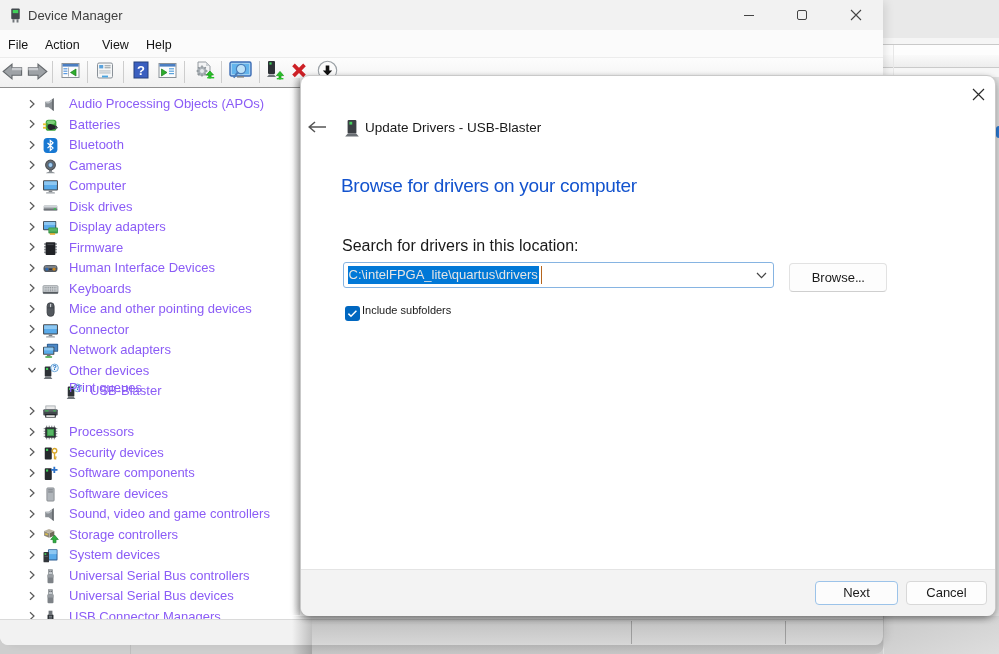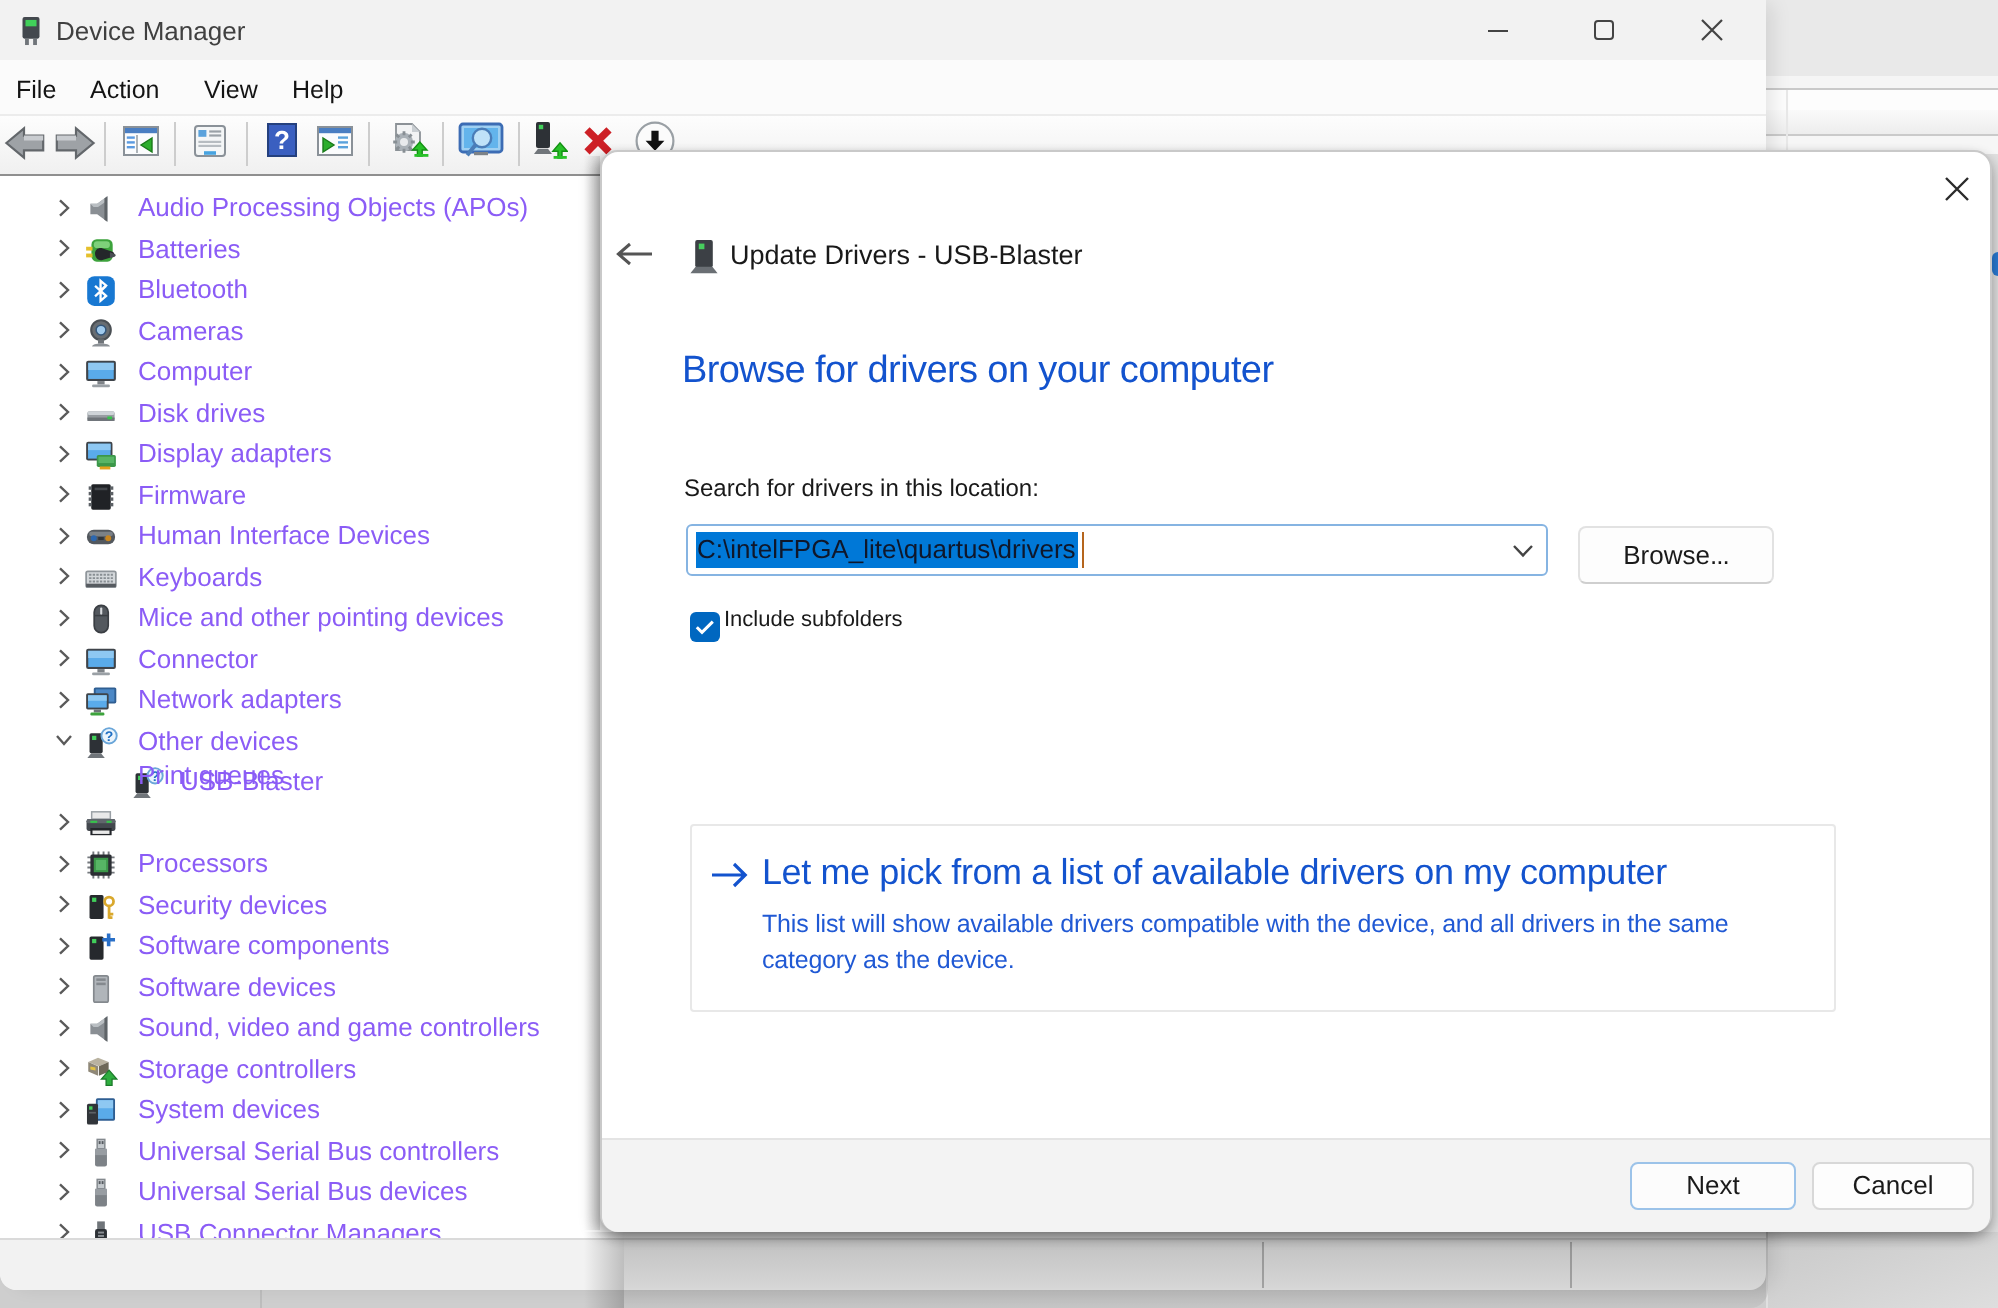--- a/index.html
+++ b/index.html
@@ -481,43 +481,36 @@
     </svg>
   <div class="abs" style="left:43px;top:42.5px;width:16px;height:19px"><svg width="16" height="19" viewBox="0 0 16 19">
         <rect x="3.6" y="1" width="8.8" height="13.6" rx="1" fill="#3c4045"></rect>
         <rect x="5.4" y="2.8" width="2.8" height="2.8" fill="#47cf5e"></rect>
         <path d="M1.2 17.6l2.6-3.2h8.4l2.6 3.2z" fill="#6a6f74"></path>
       </svg></div>
   <div class="abs" style="left:64px;top:43.5px;font-size:13.5px;color:#191919">Update Drivers - USB-Blaster</div>
 
   <div class="abs" style="left:40px;top:99px;font-size:19px;color:#1353ce;letter-spacing:-0.3px">Browse for drivers on your computer</div>
 
-  <div class="abs" style="left:41px;top:160.5px;font-size:12px;color:#191919">Search for drivers in this location:</div>
+  <div class="abs" style="left:41px;top:160.5px;font-size:16px;color:#191919">Search for drivers in this location:</div>
 
   <div class="abs" style="left:42px;top:186px;width:431px;height:26px;background:#fff;border:1px solid #86b4e2;border-radius:3px">
-    <div class="abs" style="left:3.5px;top:2.5px;height:18px;background:#0078d7;color:#0f172a;font-size:13px;line-height:18px;padding:0 1px;white-space:nowrap">C:\intelFPGA_lite\quartus\drivers</div>
+    <div class="abs" style="left:3.5px;top:2.5px;height:18px;background:#0078d7;color:#e5e5e5;font-size:13px;line-height:18px;padding:0 1px;white-space:nowrap">C:\intelFPGA_lite\quartus\drivers</div>
     <div class="abs" style="left:196.5px;top:2.5px;width:1.6px;height:18px;background:#b5651d"></div>
     <svg class="abs" style="left:412px;top:9px" width="11" height="7" viewBox="0 0 11 7">
         <path d="M1 1l4.5 4.7L10 1" fill="none" stroke="#444" stroke-width="1.2"></path>
       </svg>
   </div>
 
   <div class="abs" style="left:488px;top:187px;width:98px;height:29px;background:#fdfdfd;border:1px solid #e2e2e2;border-bottom-color:#cfcfcf;border-radius:4px;font-size:13px;color:#1a1a1a;text-align:center;line-height:27px">Browse<span style="letter-spacing:-0.5px">...</span></div>
 
   <div class="abs" style="left:44px;top:229.5px;width:15px;height:15px;background:#0067c0;border-radius:3px">
     <svg width="15" height="15" viewBox="0 0 15 15">
         <path d="M3.4 7.6l2.6 2.6 5.4-5.4" fill="none" stroke="#fff" stroke-width="1.5"></path>
       </svg>
   </div>
   <div class="abs" style="left:61px;top:228px;font-size:11px;color:#1a1a1a">Include subfolders</div>
 
-  <div class="abs" style="left:44px;top:336px;width:573px;height:94px;border:1px solid #e8e8e8;border-radius:2px;background:#fff">
-    <svg class="abs" style="left:9px;top:18px" width="19" height="13" viewBox="0 0 19 13">
-        <path d="M1 6.5h16M12 1l5.6 5.5L12 12" fill="none" stroke="#1353ce" stroke-width="1.6"></path>
-      </svg>
-    <div class="abs" style="left:35px;top:13px;font-size:18px;color:#1353ce;letter-spacing:-0.2px">Let me pick from a list of available drivers on my computer</div>
-    <div class="abs" style="left:35px;top:40px;font-size:12.5px;line-height:18px;color:#2059d4;letter-spacing:-0.1px">This list will show available drivers compatible with the device, and all drivers in the same<br>category as the device.</div>
-  </div>
 
   <div class="abs" style="left:0;top:493px;width:694px;height:47px;background:#f3f3f3;border-top:1px solid #e4e4e4;border-radius:0 0 8px 8px"></div>
   <div class="abs" style="left:514px;top:505px;width:83px;height:24px;background:#fcfcfc;border:1px solid #9cc3e9;border-radius:4px;font-size:13px;color:#1a1a1a;text-align:center;line-height:22px">Next</div>
   <div class="abs" style="left:605px;top:505px;width:81px;height:24px;background:#fdfdfd;border:1px solid #d8d8d8;border-radius:4px;font-size:13px;color:#1a1a1a;text-align:center;line-height:22px">Cancel</div>
 </div>
 
 </body></html>

